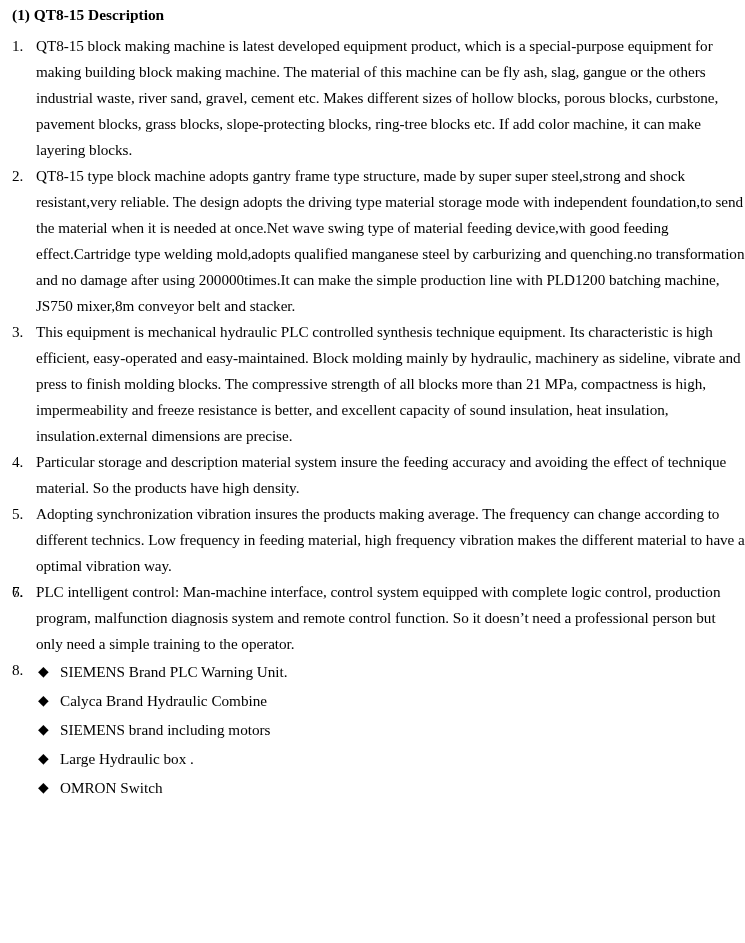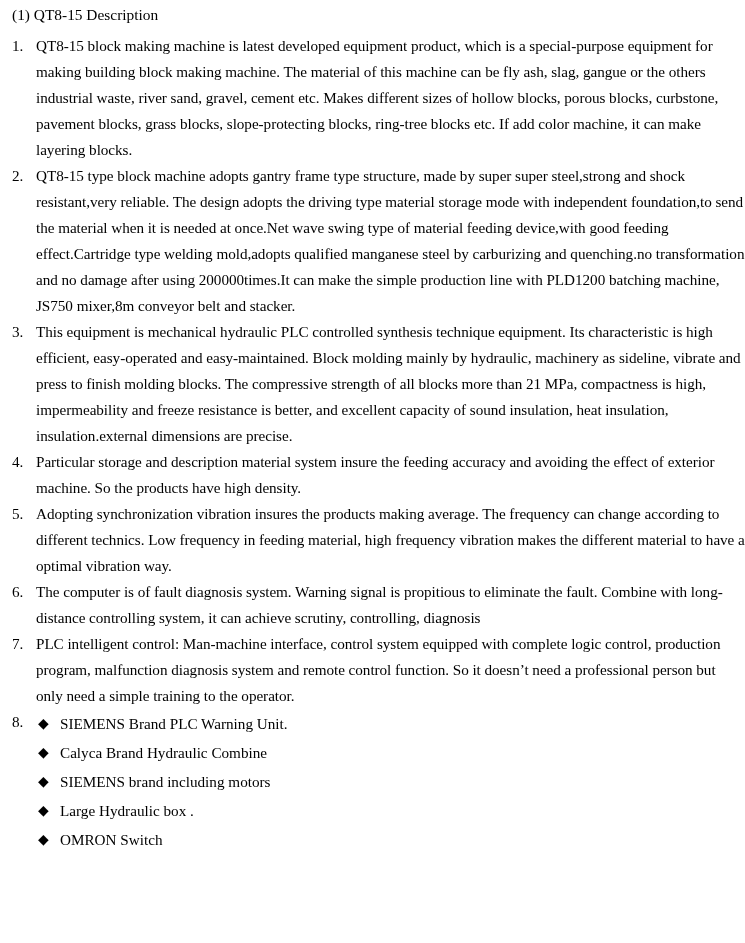--- a/index.html
+++ b/index.html
@@ -4,21 +4,21 @@
 <style>
   html, body { margin: 0; padding: 0; background: #ffffff; }
   body {
     width: 745px; height: 943px; overflow: hidden;
     font-family: "Liberation Serif", "DejaVu Serif", serif;
     color: #000000;
     font-size: 15.2px;
   }
   .doc { padding: 5px 0 0 12px; }
   .title {
-    font-weight: normal; font-size: 15.4px; line-height: 20px; margin: 0 0 8px 0;
+    font-weight: bold; font-size: 15.4px; line-height: 20px; margin: 0 0 8px 0;
   }
   ol.items { list-style: none; margin: 0; padding: 0; }
   ol.items li {
     position: relative; padding-left: 24px; line-height: 26px;
     margin: 0; letter-spacing: -0.05px;
   }
   ol.items li .num { position: absolute; left: 0; top: 0; }
   ul.bullets { list-style: none; margin: 0; padding: 0 0 0 24px; }
   ul.bullets li { line-height: 29px; position: relative; padding-left: 24px; }
   ul.bullets li .diamond { position: absolute; left: 2px; top: 0; font-size: 14px; }
@@ -26,23 +26,23 @@
 </head>
 <body>
 
 <div class="doc">
   <div class="title">(1) QT8-15 Description</div>
 
   <ol class="items">
     <li><span class="num">1.</span><span>QT8-15 block making machine is latest developed equipment product, which is a special-purpose equipment for making building block making machine. The material of this machine can be fly ash, slag, gangue or the others industrial waste, river sand, gravel, cement etc. Makes different sizes of hollow blocks, porous blocks, curbstone, pavement blocks, grass blocks, slope-protecting blocks, ring-tree blocks etc. If add color machine, it can make layering blocks.</span></li>
     <li><span class="num">2.</span><span>QT8-15 type block machine adopts gantry frame type structure, made by super super steel,strong and shock resistant,very reliable. The design adopts the driving type material storage mode with independent foundation,to send the material when it is needed at once.Net wave swing type of material feeding device,with good feeding effect.Cartridge type welding mold,adopts qualified manganese steel by carburizing and quenching.no transformation and no damage after using 200000times.It can make the simple production line with PLD1200 batching machine, JS750 mixer,8m conveyor belt and stacker.</span></li>
     <li><span class="num">3.</span><span>This equipment is mechanical hydraulic PLC controlled synthesis technique equipment. Its characteristic is high efficient, easy-operated and easy-maintained. Block molding mainly by hydraulic, machinery as sideline, vibrate and press to finish molding blocks. The compressive strength of all blocks more than 21 MPa, compactness is high, impermeability and freeze resistance is better, and excellent capacity of sound insulation, heat insulation, insulation.external dimensions are precise.</span></li>
-    <li><span class="num">4.</span><span>Particular storage and description material system insure the feeding accuracy and avoiding the effect of exterior machine. So the products have high density.</span></li>
+    <li><span class="num">4.</span><span>Particular storage and description material system insure the feeding accuracy and avoiding the effect of technique material. So the products have high density.</span></li>
     <li><span class="num">5.</span><span>Adopting synchronization vibration insures the products making average. The frequency can change according to different technics. Low frequency in feeding material, high frequency vibration makes the different material to have a optimal vibration way.</span></li>
-    <li><span class="num">6.</span><span>The computer is of fault diagnosis system. Warning signal is propitious to eliminate the fault. Combine with long-distance controlling system, it can achieve scrutiny, controlling, diagnosis</span></li>
+    <li><span class="num">6.</span></li>
     <li><span class="num">7.</span><span>PLC intelligent control: Man-machine interface, control system equipped with complete logic control, production program, malfunction diagnosis system and remote control function. So it doesn’t need a professional person but only need a simple training to the operator.</span></li>
     <li><span class="num">8.</span></li>
   </ol>
 
   <ul class="bullets">
     <li><span class="diamond">◆</span><span>SIEMENS Brand PLC Warning Unit.</span></li>
     <li><span class="diamond">◆</span><span>Calyca Brand Hydraulic Combine</span></li>
     <li><span class="diamond">◆</span><span>SIEMENS brand including motors</span></li>
     <li><span class="diamond">◆</span><span>Large Hydraulic box .</span></li>
     <li><span class="diamond">◆</span><span>OMRON Switch</span></li>

